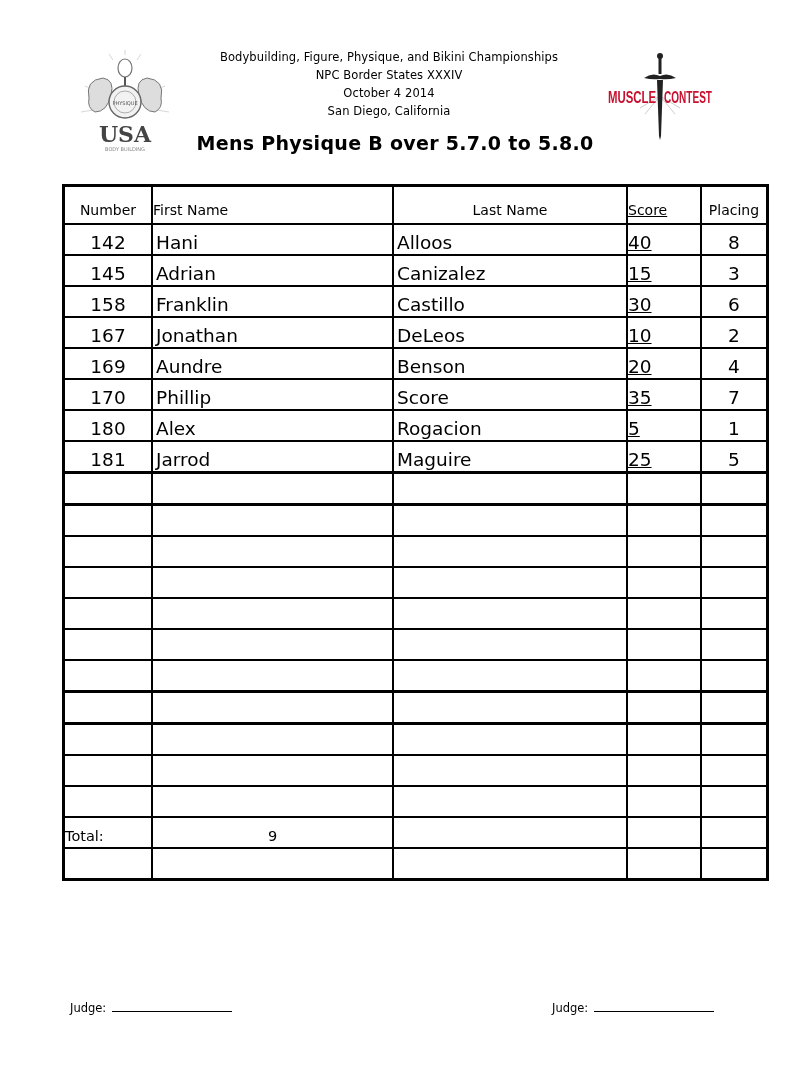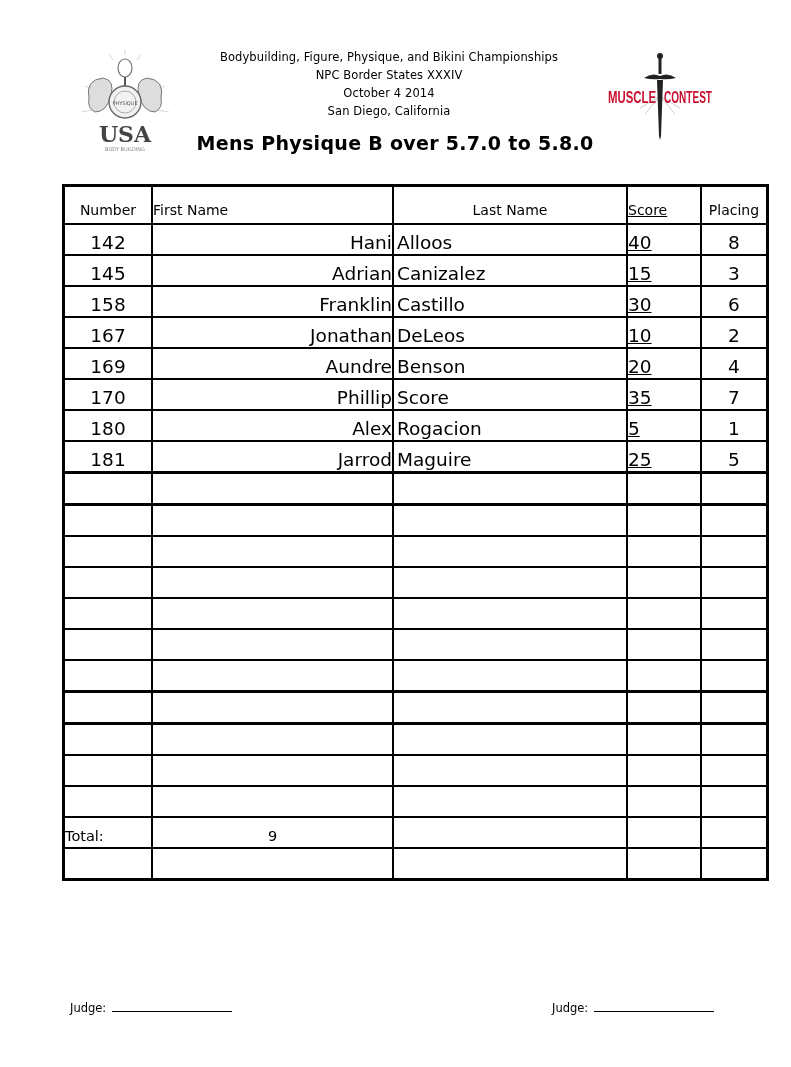--- a/index.html
+++ b/index.html
@@ -6,21 +6,21 @@
   body { width: 791px; height: 1067px; position: relative; overflow: hidden; font-family: "DejaVu Sans", sans-serif; color: #000; }
   .header-lines { position: absolute; left: 200px; top: 48px; width: 378px; text-align: center; font-size: 11.5px; line-height: 18px; letter-spacing: 0.1px; }
   .title { position: absolute; left: 180px; top: 132px; width: 430px; text-align: center; font-size: 19px; font-weight: bold; letter-spacing: 0.3px; }
   .logo-left { position: absolute; left: 75px; top: 50px; width: 100px; height: 108px; }
   .logo-right { position: absolute; left: 600px; top: 48px; width: 120px; height: 95px; }
   .sheet { position: absolute; left: 62px; top: 184px; border-collapse: collapse; border: 3px solid #000; table-layout: fixed; }
   .sheet td, .sheet th { border: 2px solid #000; padding: 0; height: 29px; font-family: "DejaVu Sans", sans-serif; font-weight: normal; }
   .sheet th { font-size: 14px; vertical-align: bottom; padding-bottom: 5px; height: 31px; border-bottom: 2px solid #000; }
   .sheet td { font-size: 18.5px; vertical-align: bottom; line-height: 22px; }
   .c-num { width: 86px; text-align: center; }
-  .c-first { width: 236px; text-align: right; }
+  .c-first { width: 236px; text-align: left; }
   .c-last { width: 229px; text-align: left; }
   .c-score { width: 72px; text-align: left; text-decoration: underline; }
   .c-place { width: 64px; text-align: center; }
   .sheet td.c-first, .sheet td.c-last { padding-left: 3px; }
   .thick-top td { border-top: 3px solid #000; }
   .total-label { font-size: 14.5px !important; text-align: left; }
   .total-val { font-size: 14.5px !important; text-align: center !important; padding-left: 0 !important; }
   .judge { position: absolute; top: 1000px; font-size: 11.5px; }
   .judge .line { display: inline-block; width: 120px; border-bottom: 1px solid #000; margin-left: 6px; height: 11px; vertical-align: baseline; }
 </style>

